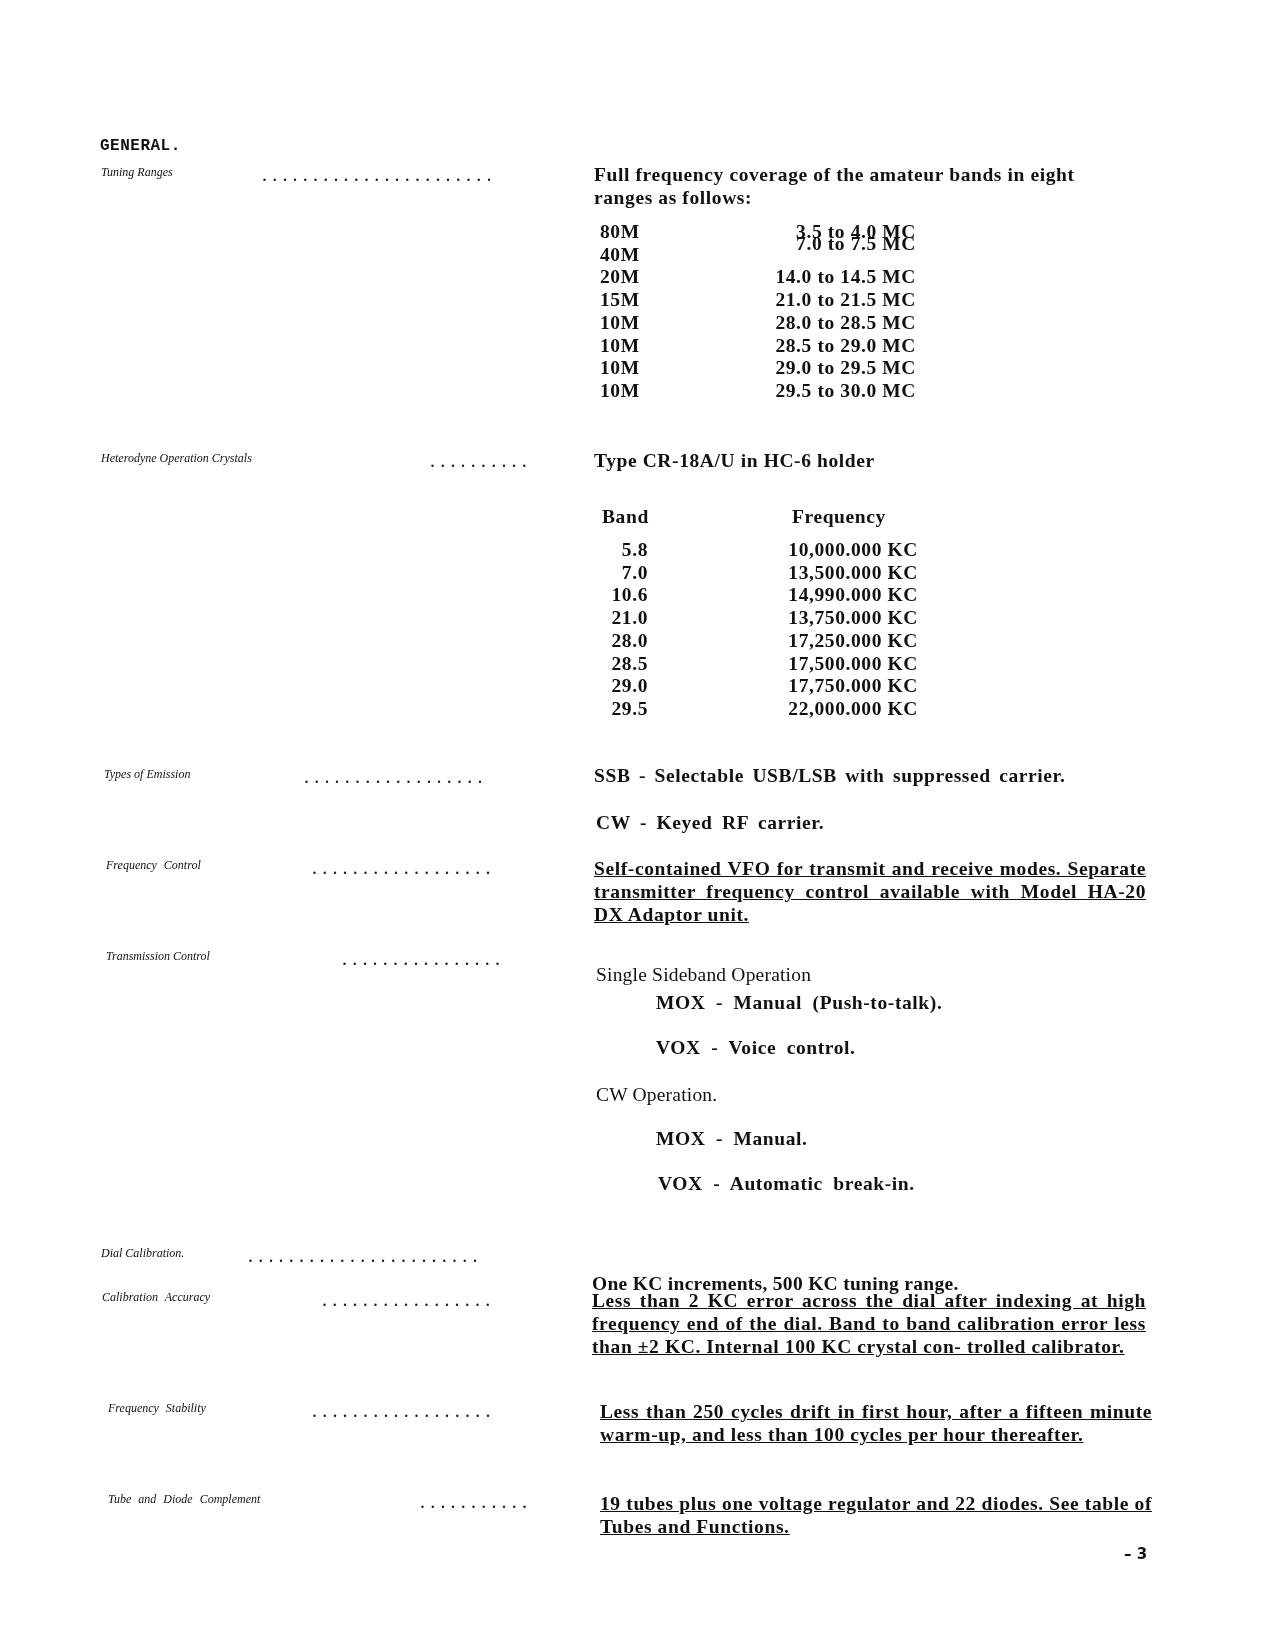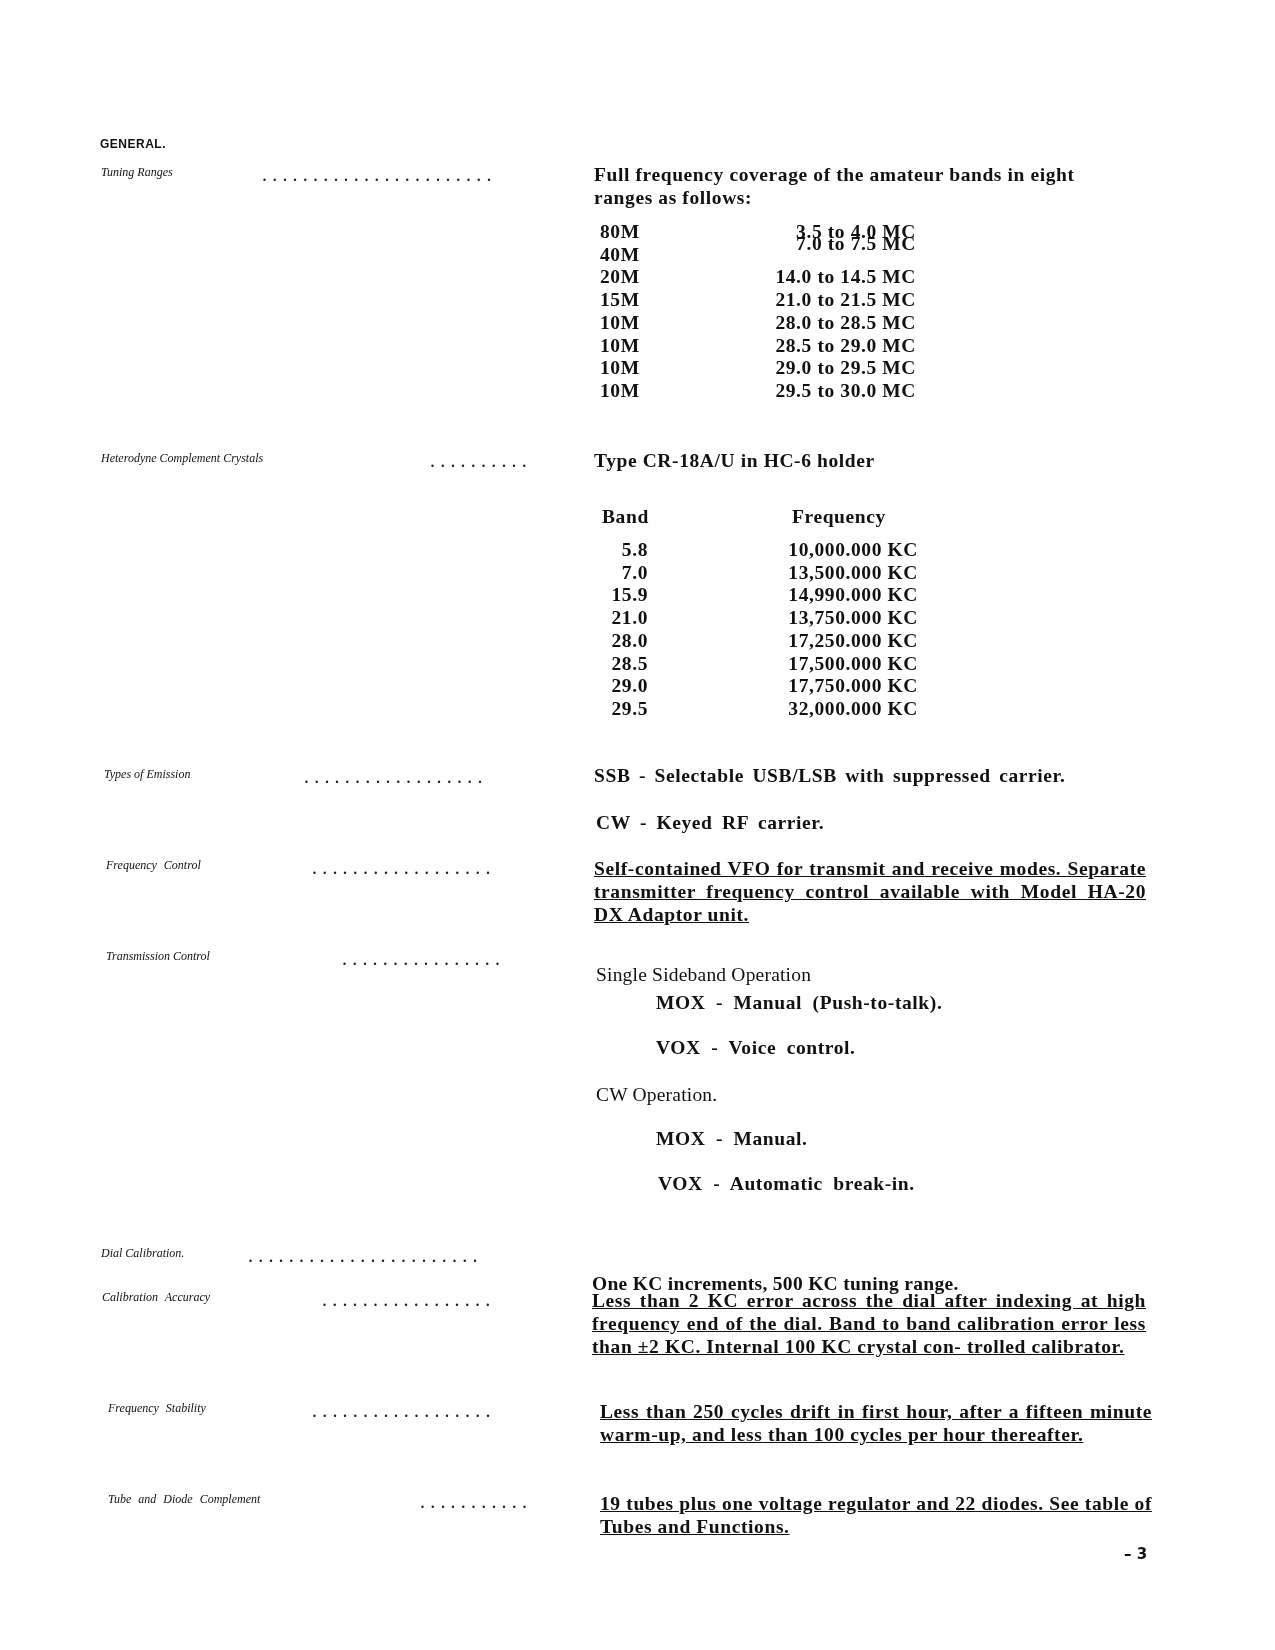--- a/index.html
+++ b/index.html
@@ -1,19 +1,19 @@
 <!DOCTYPE html>
 <html><head>
 <meta charset="utf-8">
 <style>
   html, body { margin: 0; padding: 0; background: #ffffff; }
   body { width: 1275px; height: 1650px; position: relative; overflow: hidden;
          font-family: "Liberation Serif", "DejaVu Serif", serif; color: #111; }
   .abs { position: absolute; white-space: nowrap; line-height: 1; }
-  .heading { font-family: Liberation Sans, sans-serif; font-size: 12px; font-weight: bold; letter-spacing: 0.5px; }
+  .heading { font-family: Liberation Mono, monospace; font-size: 16px; font-weight: bold; letter-spacing: 0.5px; }
   .label { font-size: 12px; font-style: italic; }
   .leader { font-size: 20px; letter-spacing: 5.2px; color: #222; }
   .val { font-size: 19.5px; font-weight: bold; letter-spacing: 0.6px; }
   .val.plain { font-weight: normal; letter-spacing: 0.2px; }
   .val.justify { white-space: normal; width: 555px; text-align: justify; text-align-last: left; line-height: 23px; text-decoration: underline; }
   .tbl { font-size: 19.5px; font-weight: bold; letter-spacing: 0.6px; }
   .right { text-align: right; }
   .pgnum { font-family: "DejaVu Sans", sans-serif; font-size: 15px; font-weight: bold; }
 </style>
 </head>
@@ -56,57 +56,57 @@
         <div class="abs tbl right" style="left: 700px; width: 216px; top: 358.2px;">29.0 to 29.5 MC</div>
       </div>
       <div>
         <div class="abs tbl" style="left: 600px; top: 380.9px;">10M</div>
         <div class="abs tbl right" style="left: 700px; width: 216px; top: 380.9px;">29.5 to 30.0 MC</div>
       </div>
     </div>
 </div>
 
 <div>
-  <div class="abs label" style="left:101px; top:452px;">Heterodyne Complement Crystals</div>
+  <div class="abs label" style="left:101px; top:452px;">Heterodyne Operation Crystals</div>
   <div class="abs leader" style="left:430px; top:450px;">..........</div>
   <div class="abs val" style="left:594px; top:451px;">Type CR-18A/U in HC-6 holder</div>
   <div class="abs tbl" style="left:602px; top:507px;">Band</div>
   <div class="abs tbl" style="left:792px; top:507px;">Frequency</div>
   <div id="crystal-table">
       <div>
         <div class="abs tbl right" style="left: 580px; width: 68px; top: 540px;">5.8</div>
         <div class="abs tbl right" style="left: 700px; width: 218px; top: 540px;">10,000.000 KC</div>
       </div>
       <div>
         <div class="abs tbl right" style="left: 580px; width: 68px; top: 562.7px;">7.0</div>
         <div class="abs tbl right" style="left: 700px; width: 218px; top: 562.7px;">13,500.000 KC</div>
       </div>
       <div>
-        <div class="abs tbl right" style="left: 580px; width: 68px; top: 585.4px;">15.9</div>
+        <div class="abs tbl right" style="left: 580px; width: 68px; top: 585.4px;">10.6</div>
         <div class="abs tbl right" style="left: 700px; width: 218px; top: 585.4px;">14,990.000 KC</div>
       </div>
       <div>
         <div class="abs tbl right" style="left: 580px; width: 68px; top: 608.1px;">21.0</div>
         <div class="abs tbl right" style="left: 700px; width: 218px; top: 608.1px;">13,750.000 KC</div>
       </div>
       <div>
         <div class="abs tbl right" style="left: 580px; width: 68px; top: 630.8px;">28.0</div>
         <div class="abs tbl right" style="left: 700px; width: 218px; top: 630.8px;">17,250.000 KC</div>
       </div>
       <div>
         <div class="abs tbl right" style="left: 580px; width: 68px; top: 653.5px;">28.5</div>
         <div class="abs tbl right" style="left: 700px; width: 218px; top: 653.5px;">17,500.000 KC</div>
       </div>
       <div>
         <div class="abs tbl right" style="left: 580px; width: 68px; top: 676.2px;">29.0</div>
         <div class="abs tbl right" style="left: 700px; width: 218px; top: 676.2px;">17,750.000 KC</div>
       </div>
       <div>
         <div class="abs tbl right" style="left: 580px; width: 68px; top: 698.9px;">29.5</div>
-        <div class="abs tbl right" style="left: 700px; width: 218px; top: 698.9px;">32,000.000 KC</div>
+        <div class="abs tbl right" style="left: 700px; width: 218px; top: 698.9px;">22,000.000 KC</div>
       </div>
     </div>
 </div>
 
 <div>
   <div class="abs label" style="left:104px; top:768px;">Types of Emission</div>
   <div class="abs leader" style="left:304px; top:766px;">..................</div>
   <div class="abs val" style="left:594px; top:766px; word-spacing:3px;">SSB - Selectable USB/LSB with suppressed carrier.</div>
   <div class="abs val" style="left:596px; top:813px; word-spacing:4px;">CW - Keyed RF carrier.</div>
 </div>

